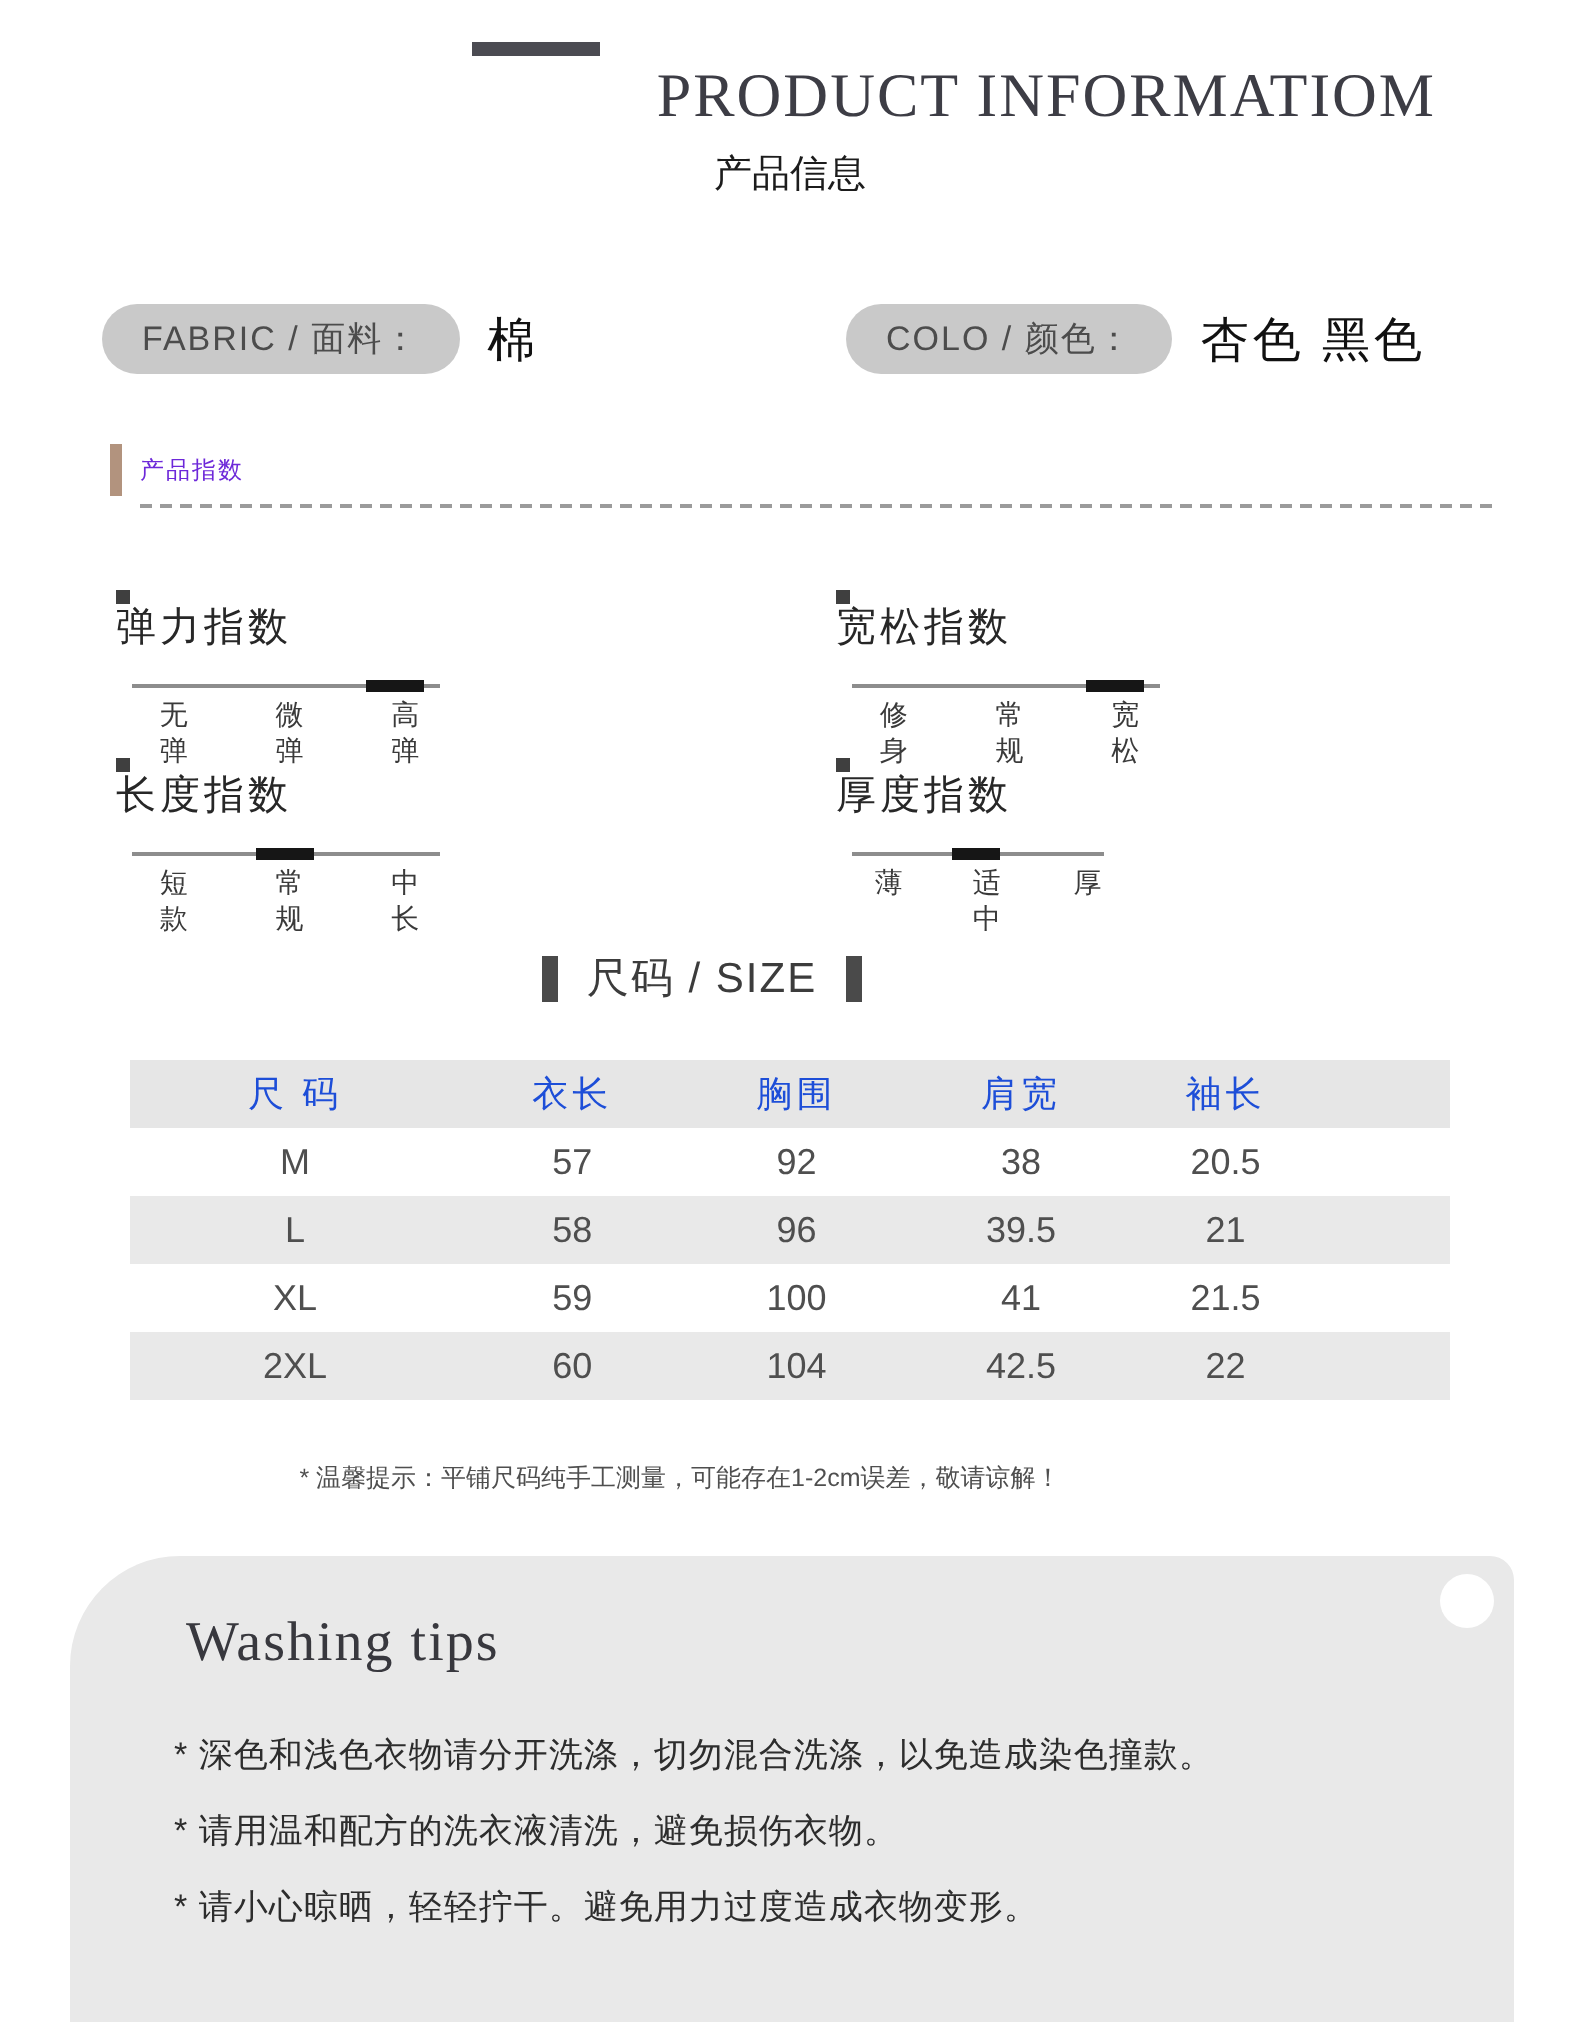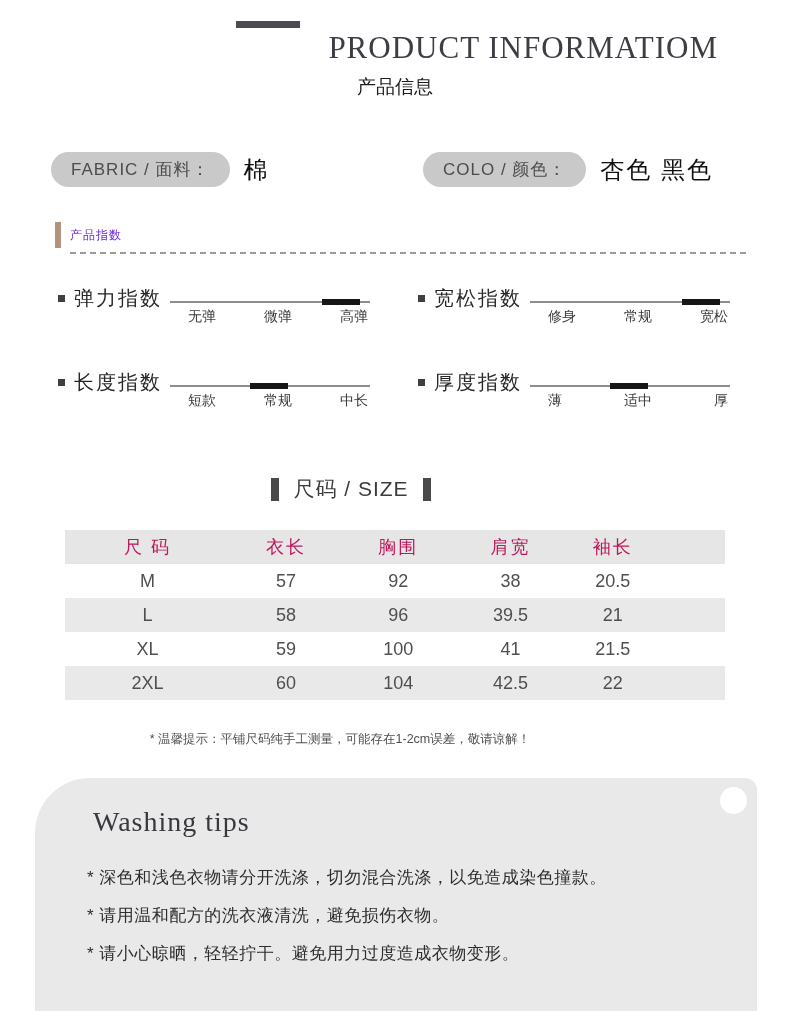--- a/index.html
+++ b/index.html
@@ -34,21 +34,21 @@
   }
   .attr-value { font-size: 24px; color: #111; letter-spacing: 2px; }
 
   
   .section-head { left: 55px; top: 222px; display: flex; align-items: center; gap: 9px; }
   .vbar { width: 6px; height: 26px; background: #b2937e; }
   .section-title { font-size: 12px; color: #6d28d9; letter-spacing: 1px; }
   .dashed { left: 70px; top: 252px; width: 676px; height: 0; border-bottom: 2px dashed #9b9b9b; }
 
   
-  .slider { display: flex; align-items: flex-start; width: 312px; }
+  .slider { display: flex; align-items: flex-start; width: 312px; flex-direction: column; }
   .s0 { left: 58px;  top: 286px; }
   .s1 { left: 418px; top: 286px; }
   .s2 { left: 58px;  top: 370px; }
   .s3 { left: 418px; top: 370px; }
   .sq { width: 7px; height: 7px; background: #3f3f3f; margin: 9px 9px 0 0; flex: none; }
   .slider-name { font-size: 20px; color: #272727; letter-spacing: 2px; flex: none; line-height: 25px; }
   .track-wrap { flex: 1; margin: 15px 0 0 8px; }
   .track { position: relative; height: 2px; background: #8d8d8d; }
   .marker { position: absolute; top: -2px; height: 6px; width: 19%; background: #161616; }
   .track-wrap[data-active="1"] .marker { left: 40%; }
@@ -65,21 +65,21 @@
   .sbar { width: 8px; height: 23px; background: #4a4a4a; }
 
   .table { left: 65px; top: 530px; width: 660px; }
   .trow {
     display: grid;
     grid-template-columns: 25% 17% 17% 17% 14%;
     height: 34px; align-items: center;
   }
   .trow span { text-align: center; font-size: 18px; color: #4f4f4f; }
   .thead { background: #e6e6e6; }
-  .thead span { color: #be185d; letter-spacing: 2px; }
+  .thead span { color: #1d4ed8; letter-spacing: 2px; }
   .row-gray { background: #e9e9e9; }
 
   .note { left: 0; top: 731px; width: 680px; text-align: center; font-size: 12.5px; color: #4f4f4f; }
 
   
   .wash-panel {
     left: 35px; top: 778px; width: 722px; height: 260px;
     background: #e9e9e9;
     border-radius: 55px 12px 0 0;
   }

